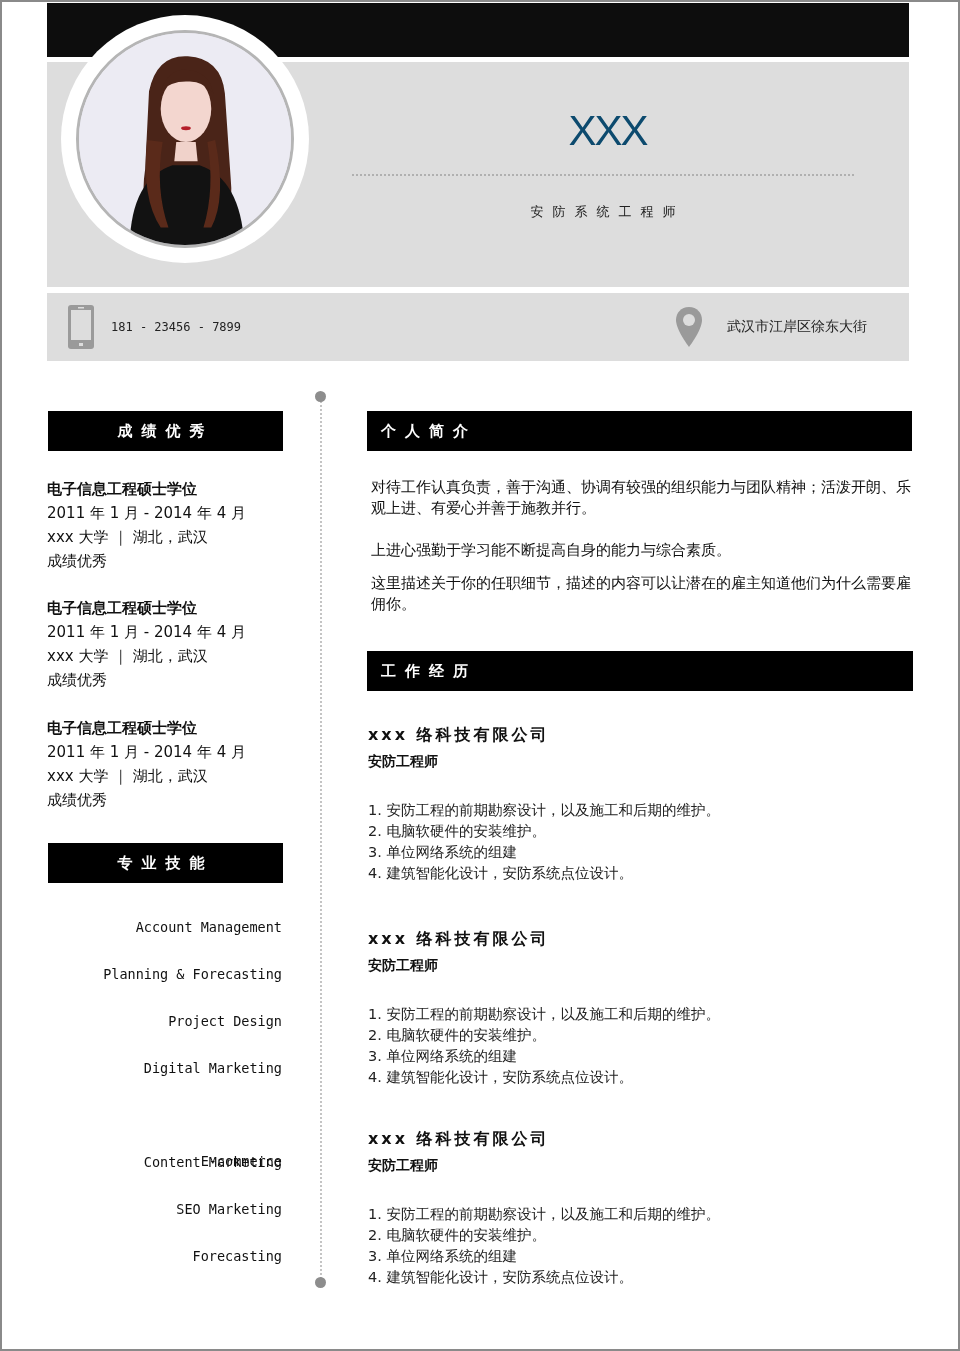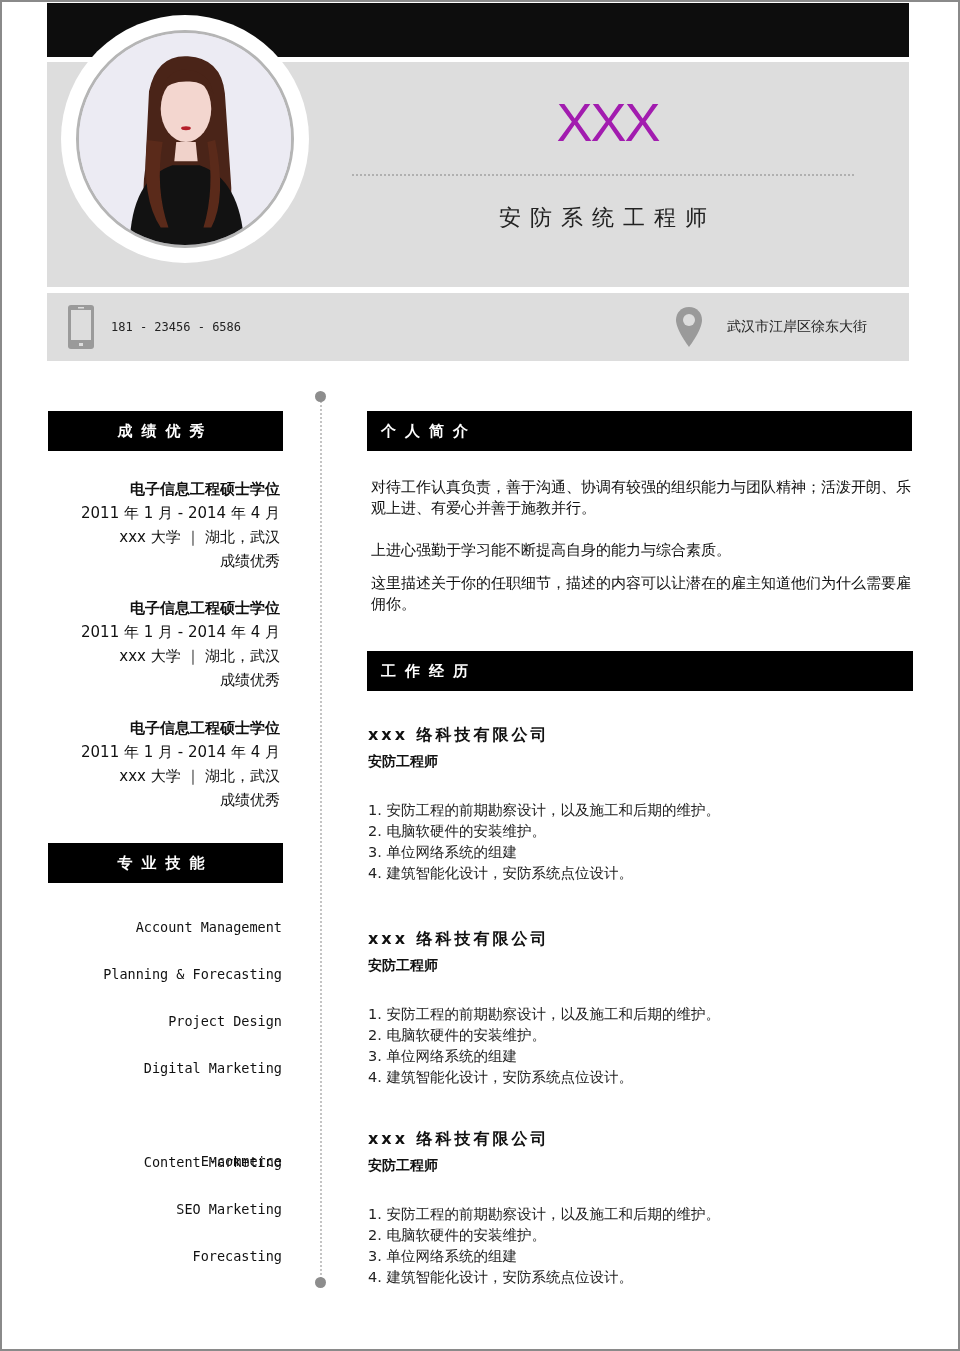--- a/index.html
+++ b/index.html
@@ -3,31 +3,31 @@
 <meta charset="utf-8">
 <style>
   * { box-sizing: border-box; margin: 0; padding: 0; }
   body { width: 960px; height: 1351px; background: #ffffff; font-family: "DejaVu Sans", "Liberation Sans", sans-serif; color: #111; position: relative; overflow: hidden; }
   .page-frame { position: absolute; left: 0; top: 0; width: 960px; height: 1351px; border: 2px solid #8a8a8a; border-top-width: 2px; }
   .top-bar { position: absolute; left: 47px; top: 3px; width: 862px; height: 54px; background: #0d0d0d; }
   .banner { position: absolute; left: 47px; top: 62px; width: 862px; height: 225px; background: #dddddd; }
   .photo-ring { position: absolute; left: 61px; top: 15px; width: 248px; height: 248px; border-radius: 50%; background: #ffffff; }
   .photo-inner { position: absolute; left: 15px; top: 15px; width: 218px; height: 218px; border-radius: 50%; border: 3px solid #b5b5b5; background: #ecebf3; overflow: hidden; }
   .photo-inner svg { width: 100%; height: 100%; display: block; }
-  .name { position: absolute; left: 350px; top: 95px; width: 515px; text-align: center; font-family: "Liberation Sans", sans-serif; font-size: 54px; letter-spacing: -2px; color: #a21caf; line-height: 1; }
+  .name { position: absolute; left: 350px; top: 110px; width: 515px; text-align: center; font-family: "Liberation Sans", sans-serif; font-size: 42px; letter-spacing: -2px; color: #0c4a6e; line-height: 1; }
   .name-divider { position: absolute; left: 352px; top: 174px; width: 502px; border-top: 2px dotted #b0b0b0; }
-  .job-title { position: absolute; left: 350px; top: 203px; width: 515px; text-align: center; font-size: 22px; letter-spacing: 9px; color: #222; }
+  .job-title { position: absolute; left: 350px; top: 203px; width: 515px; text-align: center; font-size: 13px; letter-spacing: 9px; color: #222; }
   .contact-strip { position: absolute; left: 47px; top: 293px; width: 862px; height: 68px; background: #dddddd; }
   .contact-item { position: absolute; top: 0; height: 68px; display: flex; align-items: center; }
   .contact-text { font-family: "DejaVu Sans Mono", "Liberation Mono", monospace; font-size: 12px; color: #222; }
   .contact-text.cn { font-family: "DejaVu Sans", sans-serif; font-size: 14px; }
   .timeline { position: absolute; left: 320px; top: 397px; height: 886px; border-left: 2px dotted #c4c4c4; }
   .dot { position: absolute; left: 315px; width: 11px; height: 11px; border-radius: 50%; background: #8d8d8d; }
   .section-head { position: absolute; background: #000; color: #fff; font-weight: bold; font-size: 15px; letter-spacing: 9px; display: flex; align-items: center; }
-  .edu-block { position: absolute; left: 47px; width: 233px; text-align: right; font-size: 15px; line-height: 24px; color: #111; }
+  .edu-block { position: absolute; left: 47px; width: 233px; font-size: 15px; line-height: 24px; color: #111; }
   .edu-block .degree { font-weight: bold; }
   .skill { position: absolute; left: 47px; width: 235px; text-align: right; font-family: "DejaVu Sans Mono", "Liberation Mono", monospace; font-size: 13.5px; color: #111; }
   .intro { position: absolute; left: 371px; width: 540px; font-size: 15px; line-height: 21px; color: #111; }
   .job { position: absolute; left: 368px; width: 540px; }
   .job .company { font-size: 16px; font-weight: bold; letter-spacing: 3px; line-height: 26px; }
   .job .role { font-size: 14px; font-weight: bold; line-height: 26px; }
   .job ul { list-style: none; margin-top: 26px; font-size: 14.5px; line-height: 21px; color: #222; }
 </style>
 </head>
 <body>
@@ -58,21 +58,21 @@
 <div class="job-title">安防系统工程师</div>
 
 <div class="contact-strip">
   <div class="contact-item" style="left:20px;">
     <svg width="28" height="46" viewBox="0 0 28 46">
       <rect x="1" y="1" width="26" height="44" rx="3" fill="#9a9a9a"></rect>
       <rect x="4" y="6" width="20" height="30" fill="#dddddd"></rect>
       <rect x="11" y="3" width="6" height="1.5" fill="#dddddd"></rect>
       <rect x="12" y="39" width="4" height="3" fill="#dddddd"></rect>
     </svg>
-    <span class="contact-text" style="margin-left:16px; white-space:pre;">181 - 23456 - 6586</span>
+    <span class="contact-text" style="margin-left:16px; white-space:pre;">181 - 23456 - 7899</span>
   </div>
   <div class="contact-item" style="left:628px;">
     <svg width="28" height="42" viewBox="0 0 28 42">
       <path d="M14 1 C6 1 1 7 1 14 C1 24 14 41 14 41 C14 41 27 24 27 14 C27 7 22 1 14 1 Z" fill="#9a9a9a"></path>
       <circle cx="14" cy="14" r="6" fill="#dddddd"></circle>
     </svg>
     <span class="contact-text cn" style="margin-left:24px;">武汉市江岸区徐东大街</span>
   </div>
 </div>
 

